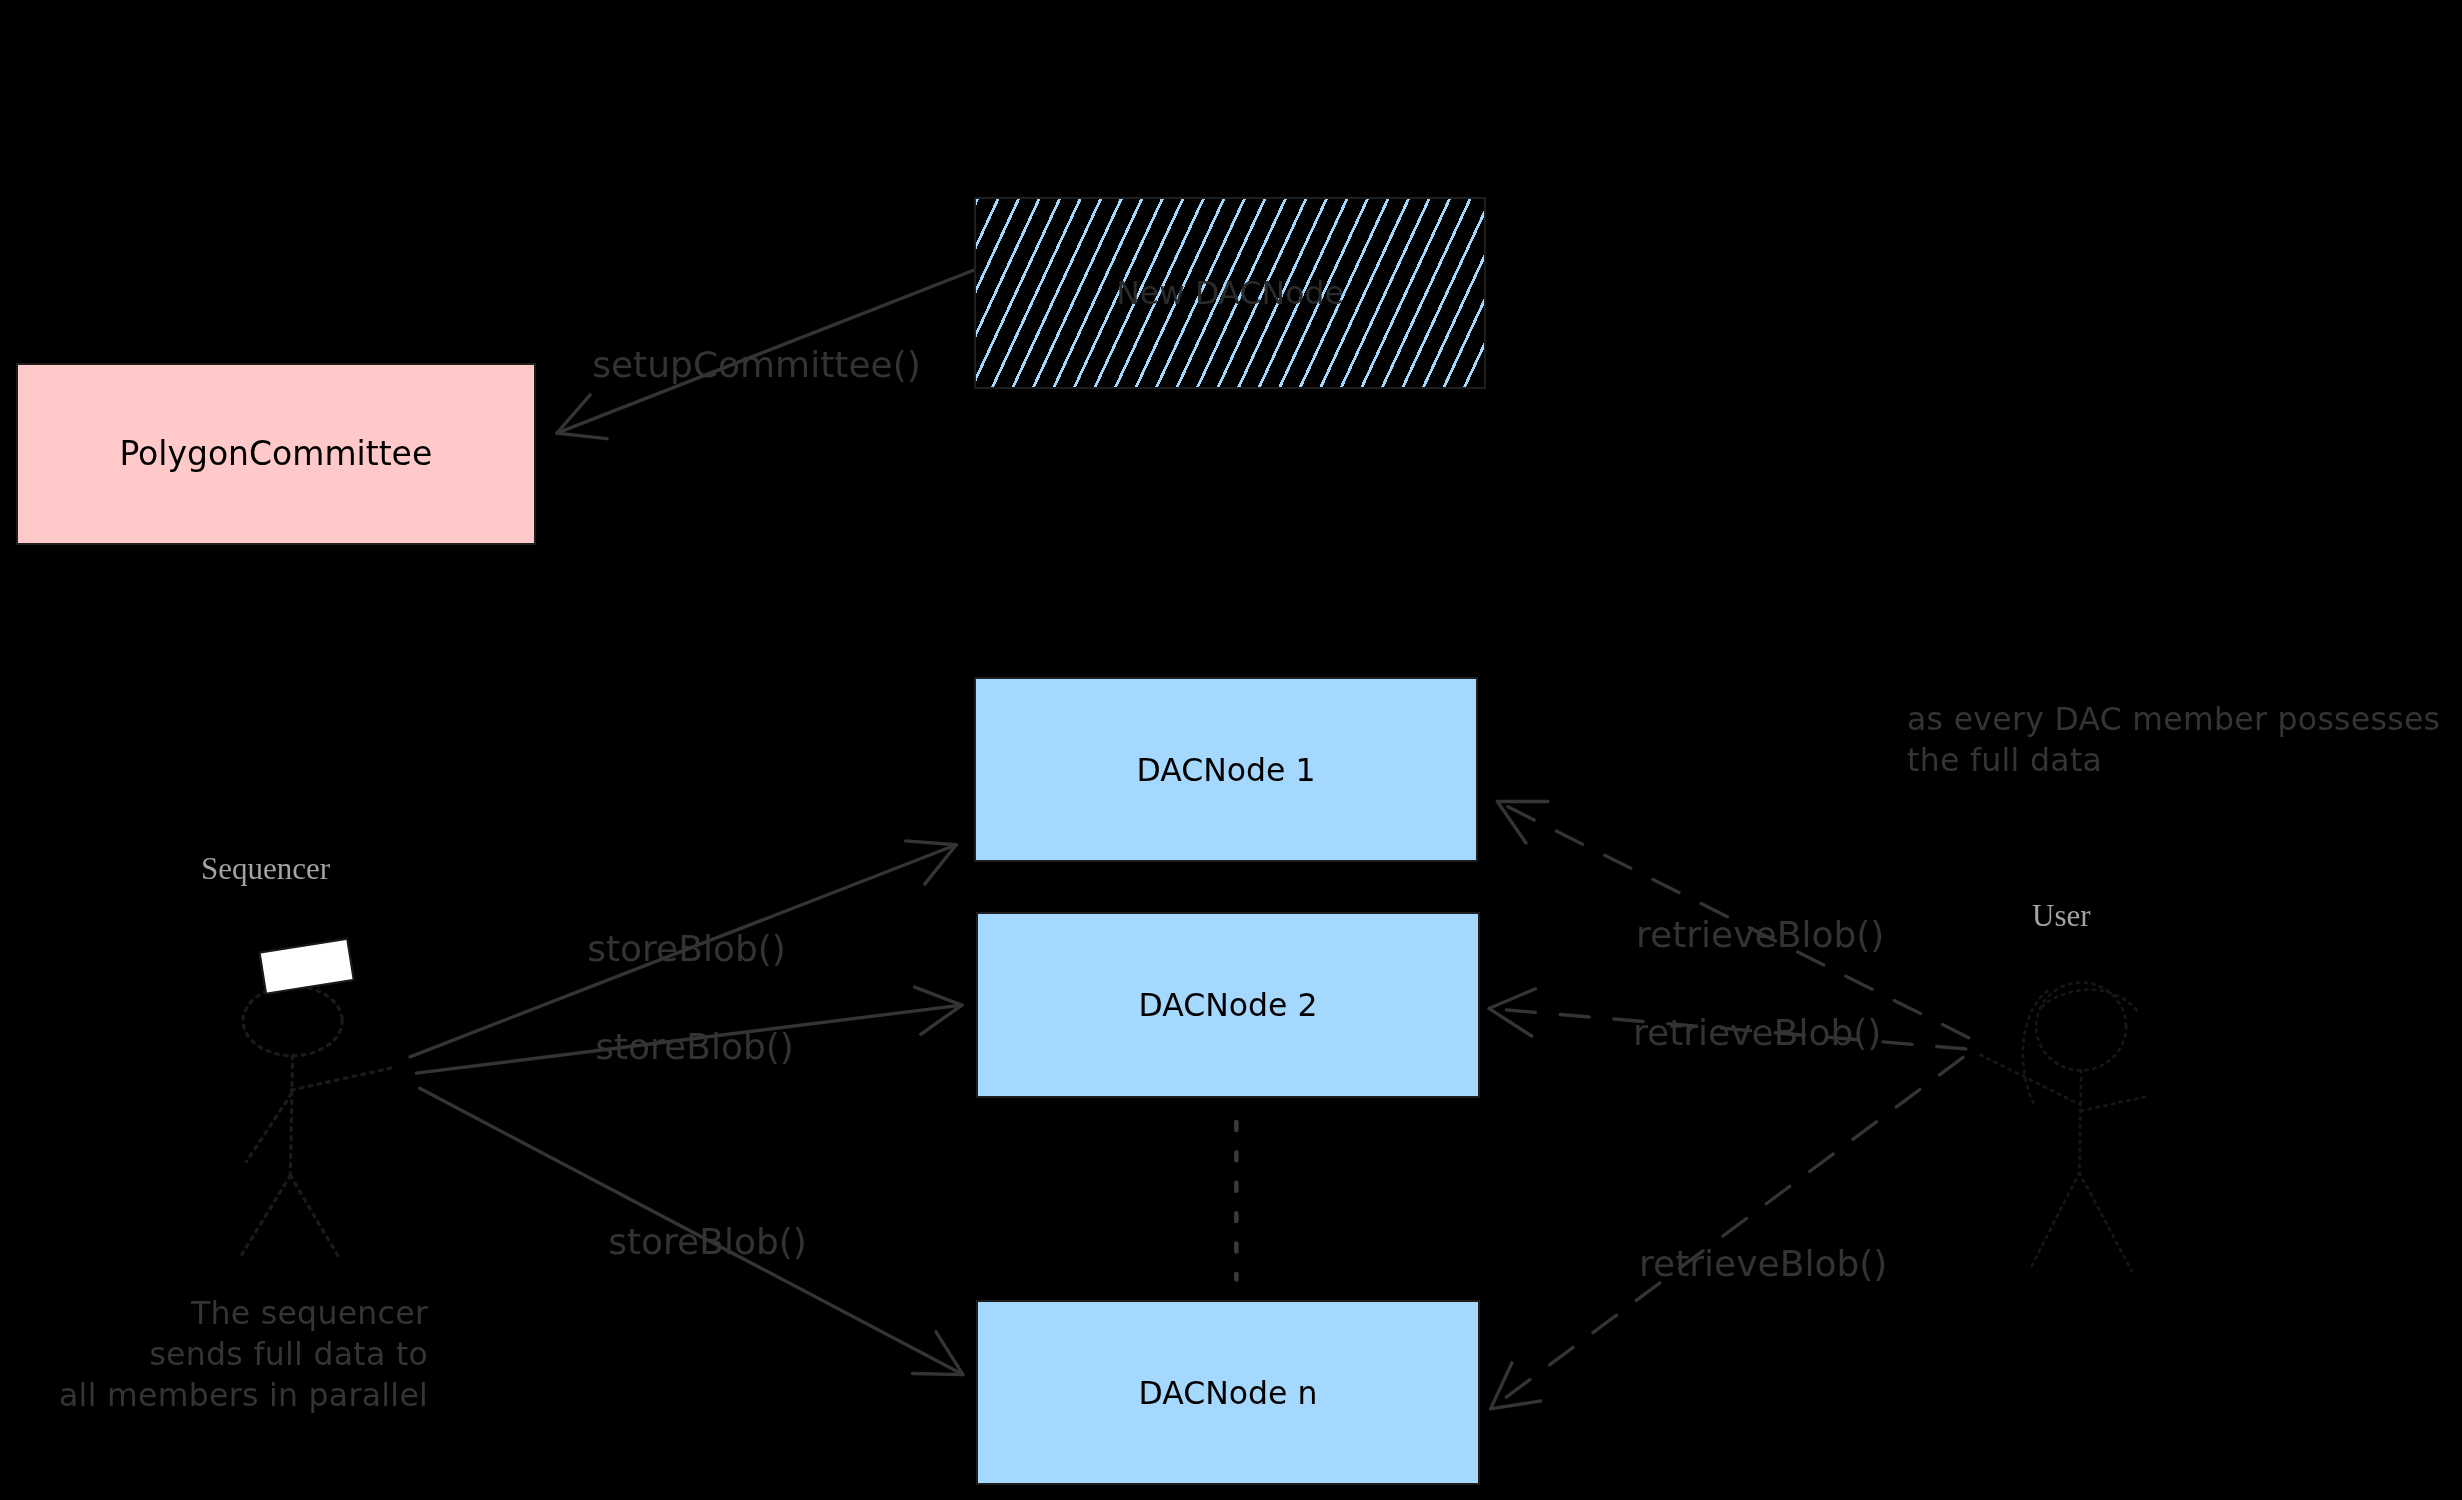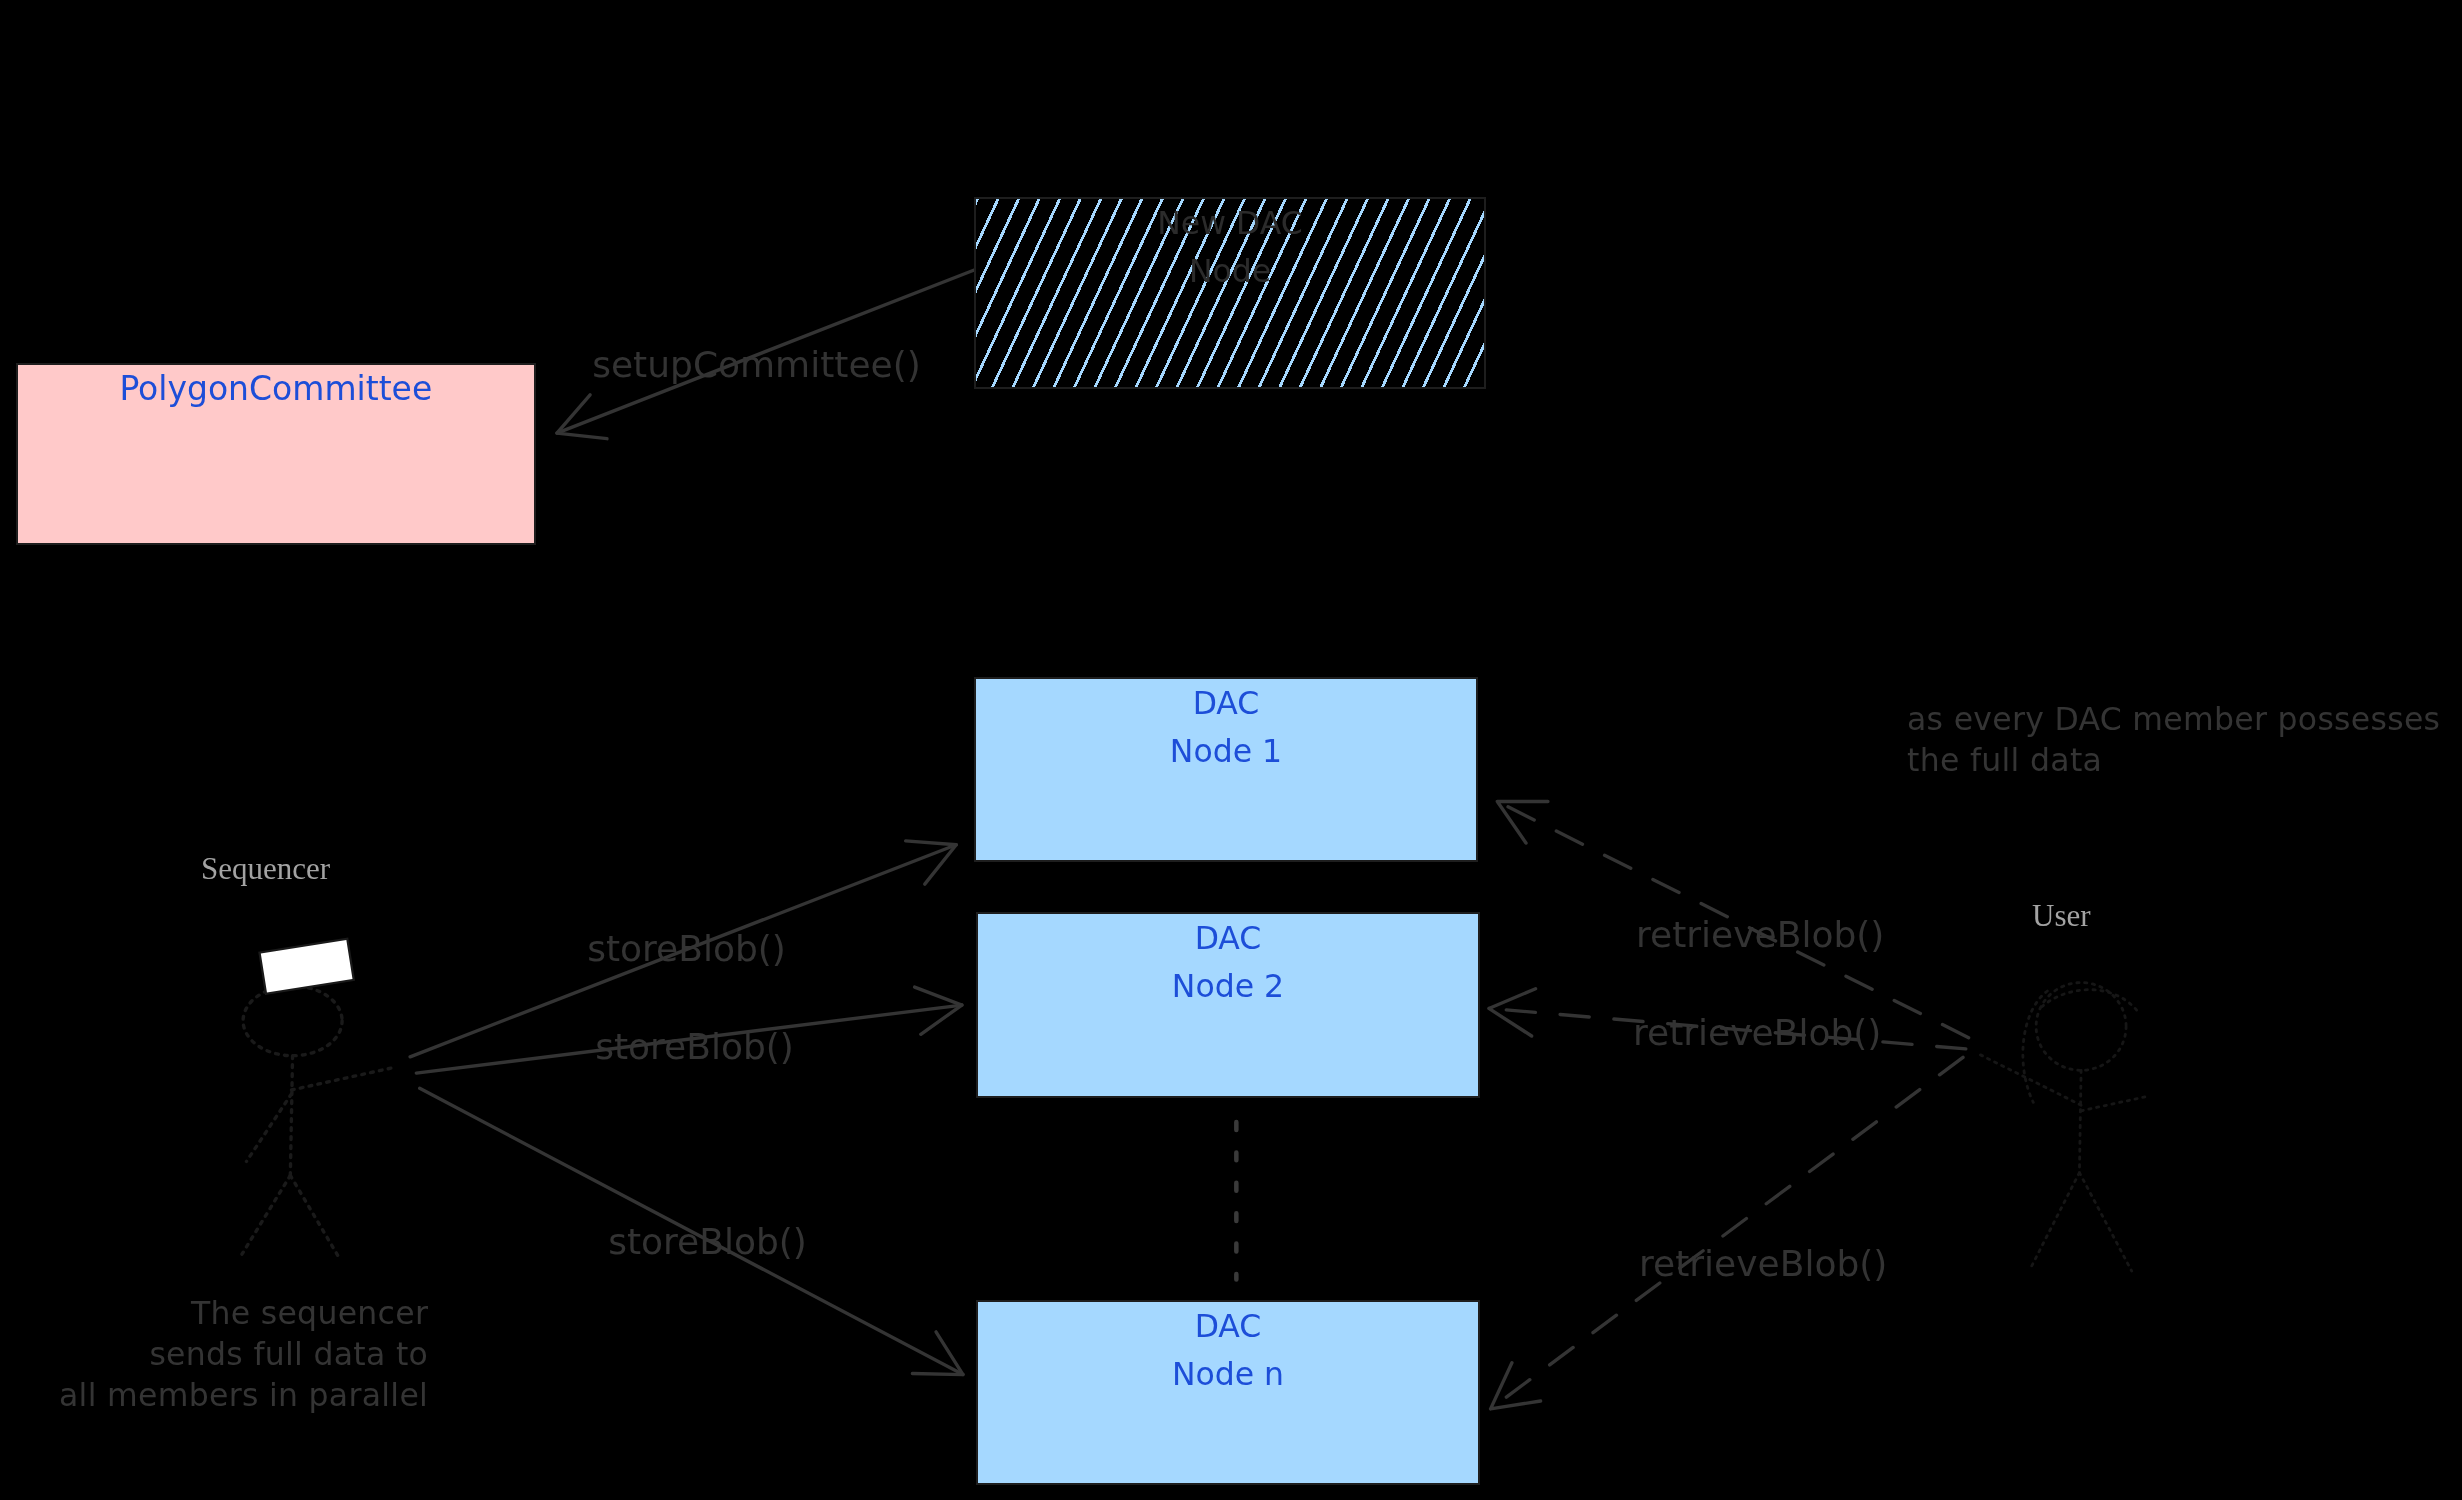--- a/index.html
+++ b/index.html
@@ -31,25 +31,25 @@
   .lbl-store3    { left: 606px; top: 1221px; width: 203px; }
   .lbl-retrieve1 { left: 1636px; top: 914px; width: 236px; }
   .lbl-retrieve2 { left: 1633px; top: 1012px; width: 236px; }
   .lbl-retrieve3 { left: 1639px; top: 1243px; width: 236px; }
 
   
   .box {
     position: absolute;
     border: 2.8px solid #1e1e1e;
     box-sizing: border-box;
-    display: flex; flex-direction: column;
-    align-items: center; justify-content: flex-start;
+    display: flex; flex-direction: row;
+    align-items: center; justify-content: center;
     text-align: center;
   }
-  .box .bl { font-size: 31.5px; line-height: 48px; color: #1d4ed8; white-space: nowrap; }
+  .box .bl { font-size: 31.5px; line-height: 48px; color: #000000; white-space: nowrap; }
 
   .box-newdac {
     left: 974px; top: 197px; width: 512px; height: 192px;
     background: repeating-linear-gradient(115deg, #a5d8ff 0 2.8px, transparent 2.8px 18.6px);
   }
   .box-newdac .bl { color: #2b2b2b; }
 
   .box-polygon { left: 15.8px; top: 363px; width: 520px; height: 182px; background: #ffc9c9; }
   .box-polygon .bl { font-size: 33px; }
 

